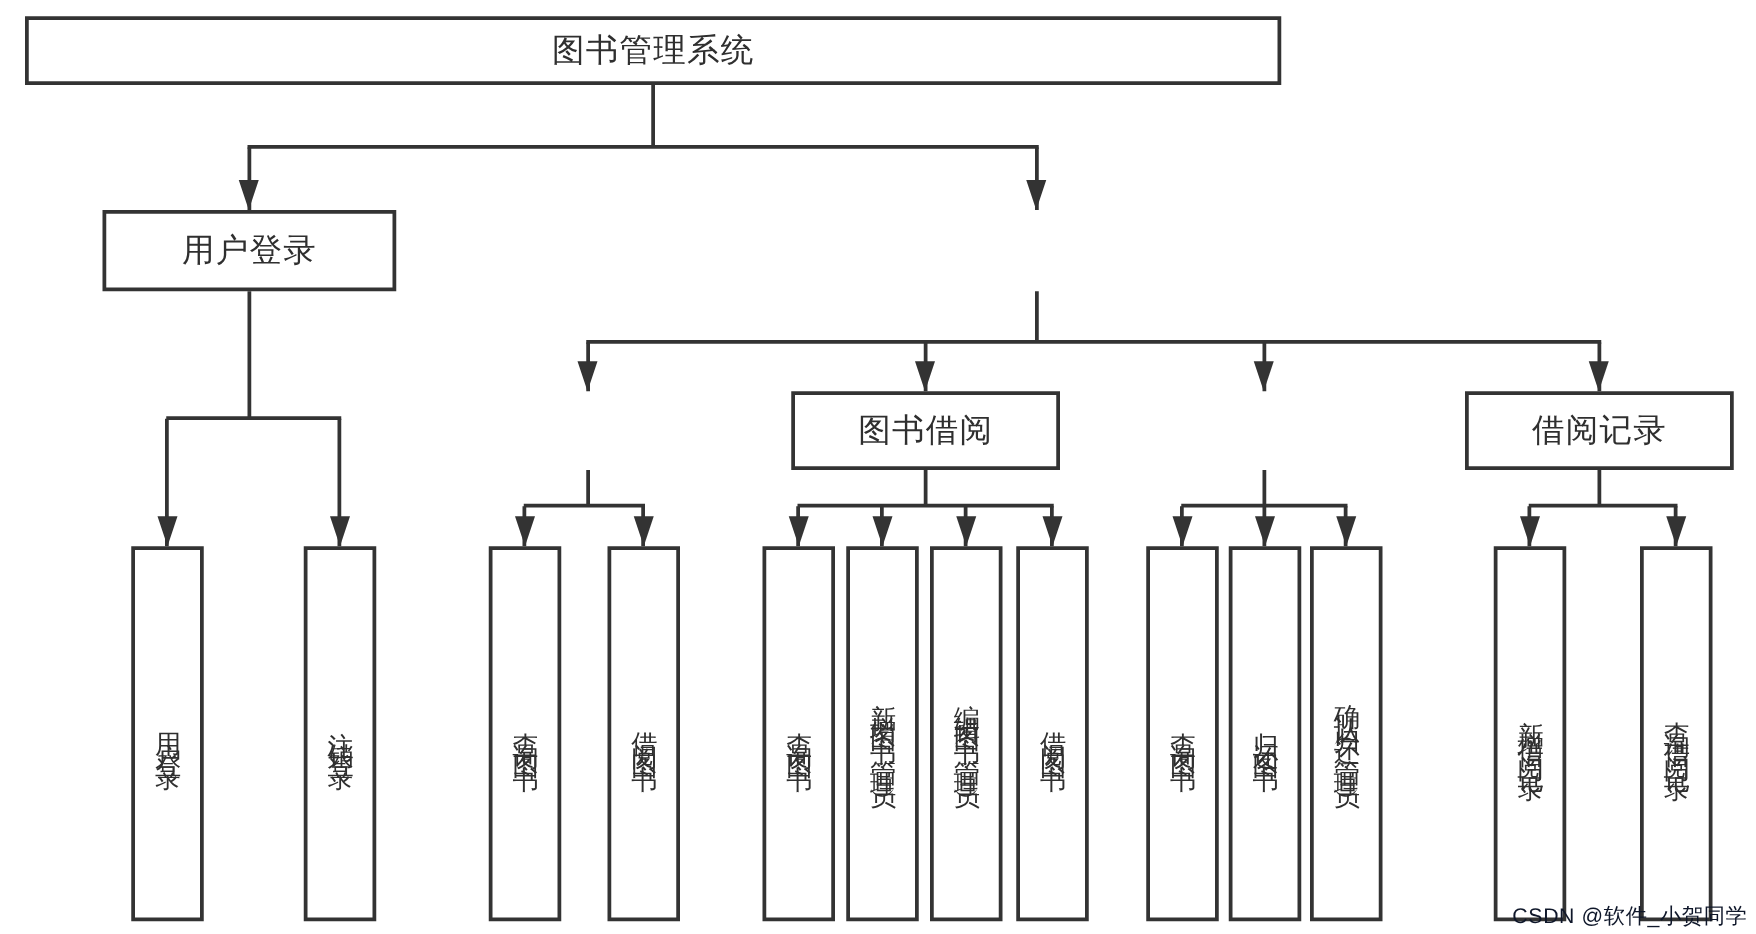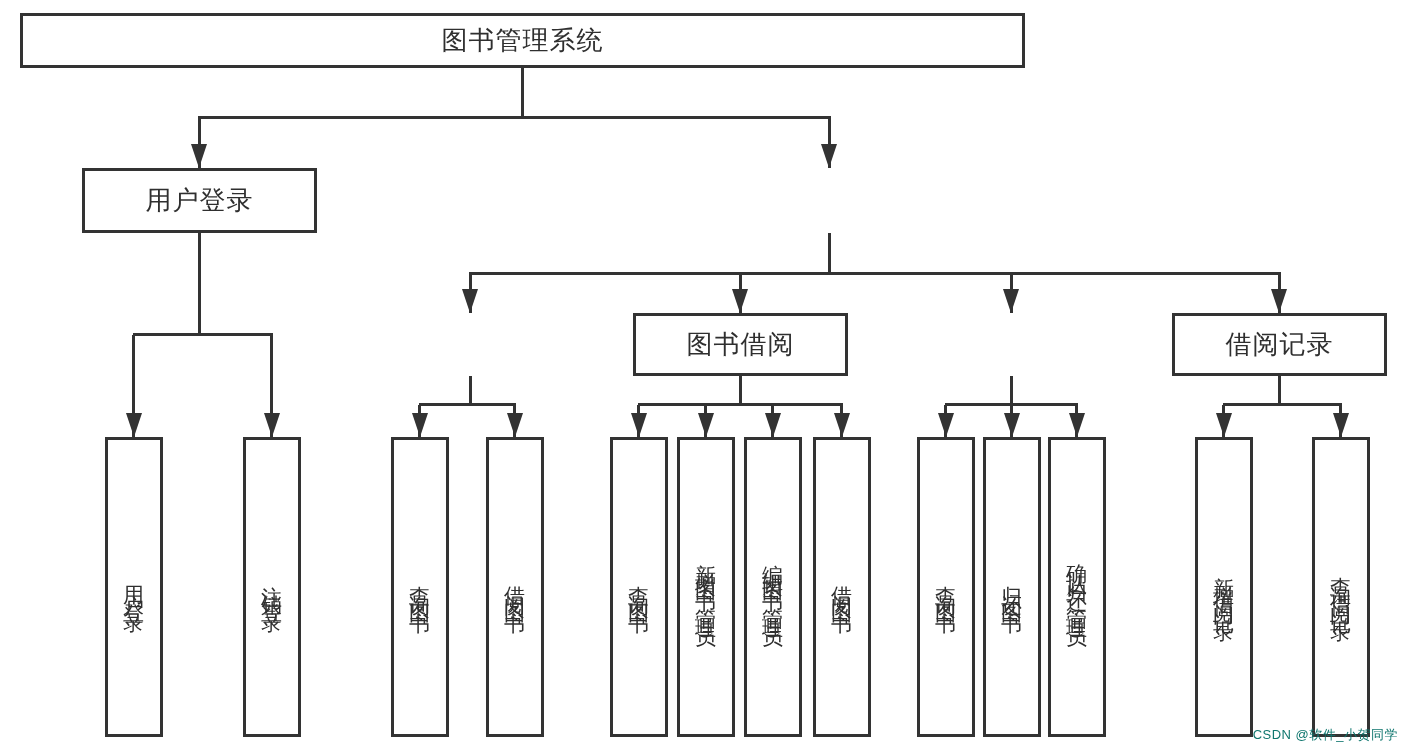--- a/index.html
+++ b/index.html
@@ -37,22 +37,22 @@
   .arr{
     position:absolute;
     width:0;height:0;
     border-left:8px solid transparent;
     border-right:8px solid transparent;
     border-top:24px solid #333333;
   }
   .watermark{
     position:absolute;
     right:7px;bottom:3px;
-    font-size:13px;
-    color:#0f766e;
+    font-size:17px;
+    color:#0f172a;
     letter-spacing:0.5px;
     z-index:5;
   }
 </style>
 </head>
 <body>
 
 <div class="canvas">
 
   <div class="box" style="left:20px;top:13px;width:1005px;height:55px;">

